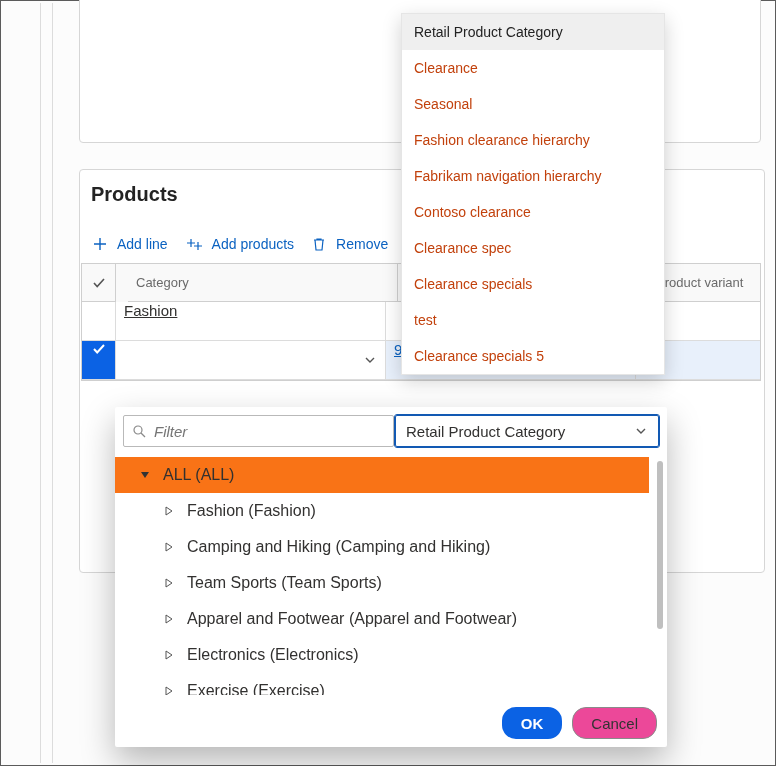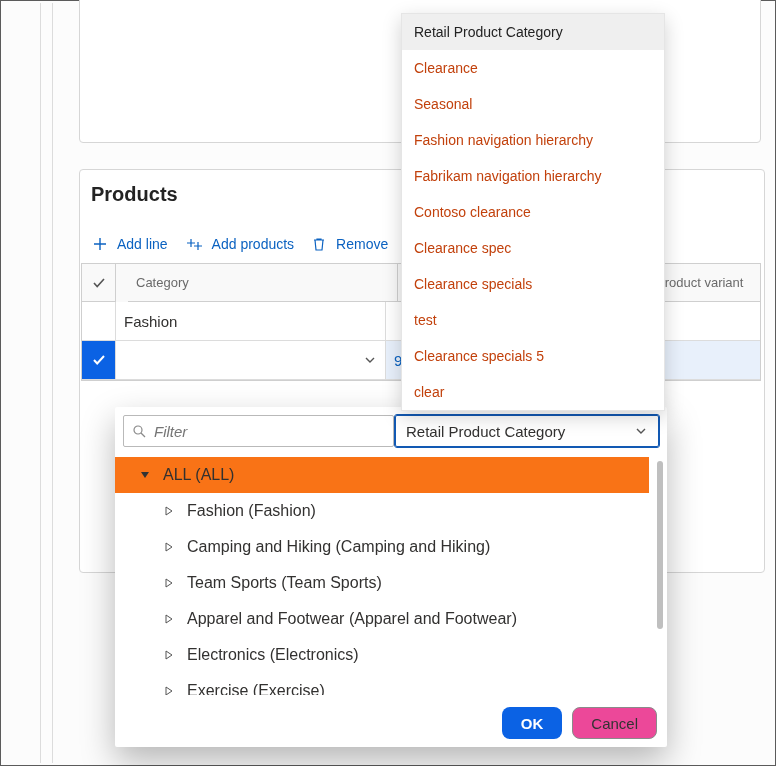--- a/index.html
+++ b/index.html
@@ -112,22 +112,22 @@
   .gh-variant { flex: 1; padding-left: 8px; color: #6a6a6a; font-size: 13px; border-right: none; }
 
   .grid-row {
     display: flex;
     height: 38px;
     border-bottom: 1px solid #dcdcdc;
   }
   .gr-cell {
     border-right: 1px solid #dcdcdc;
     display: flex;
-    align-items: center;
     box-sizing: border-box;
+    text-decoration: underline;
   }
   .gr-check { width: 34px; justify-content: center; }
   .gr-category { width: 270px; padding-left: 8px; font-size: 15px; position: relative; }
   .gr-product { width: 250px; padding-left: 8px; }
   .gr-variant { flex: 1; border-right: none; }
 
   .row-selected .gr-check {
     background: #0b62e4;
   }
   .row-selected { background: #e8f0fb; }
@@ -247,21 +247,21 @@
   .popup-footer {
     position: absolute;
     bottom: 8px;
     right: 10px;
     display: flex;
     gap: 10px;
   }
   .btn {
     height: 32px;
     padding: 0 18px;
-    border-radius: 8px;
+    border-radius: 14px;
     font-size: 15px;
     border: 1px solid transparent;
     cursor: pointer;
   }
   .btn-primary {
     background: #0b62e4;
     color: #fff;
     font-weight: 600;
   }
   .btn-secondary {
@@ -349,28 +349,27 @@
       </div>
       <div class="gr-cell gr-product">99</div>
       <div class="gr-cell gr-variant"></div>
     </div>
   </div>
 
   <div class="flyout">
     <div class="flyout-item sel">Retail Product Category</div>
     <div class="flyout-item">Clearance</div>
     <div class="flyout-item">Seasonal</div>
-    <div class="flyout-item">Fashion navigation hierarchy</div>
+    <div class="flyout-item">Fashion clearance hierarchy</div>
     <div class="flyout-item">Fabrikam navigation hierarchy</div>
     <div class="flyout-item">Contoso clearance</div>
     <div class="flyout-item">Clearance spec</div>
     <div class="flyout-item">Clearance specials</div>
     <div class="flyout-item">test</div>
     <div class="flyout-item">Clearance specials 5</div>
-    <div class="flyout-item">clear</div>
   </div>
 
   <div class="popup">
     <div class="popup-header">
       <div class="filter-box">
         <span>
           <svg width="14" height="14" viewBox="0 0 14 14" fill="none">
             <circle cx="6" cy="6" r="4" stroke="#8a8a8a" stroke-width="1.2"></circle>
             <path d="M9 9l4 4" stroke="#8a8a8a" stroke-width="1.2"></path>
           </svg>

